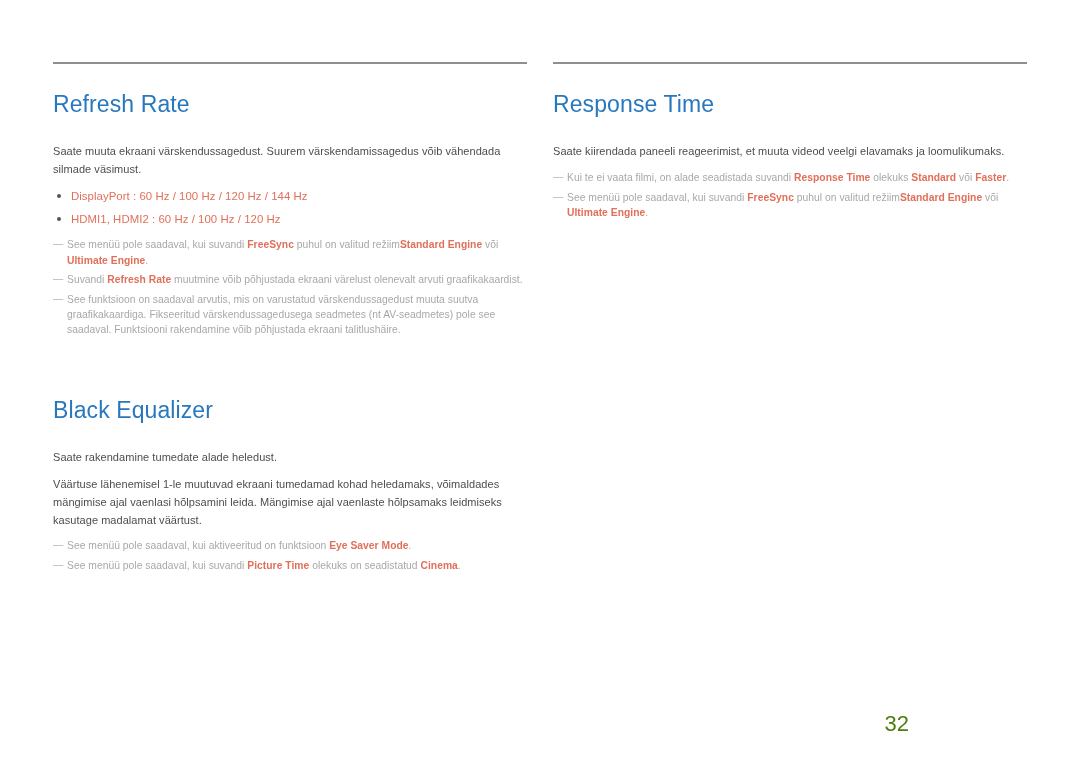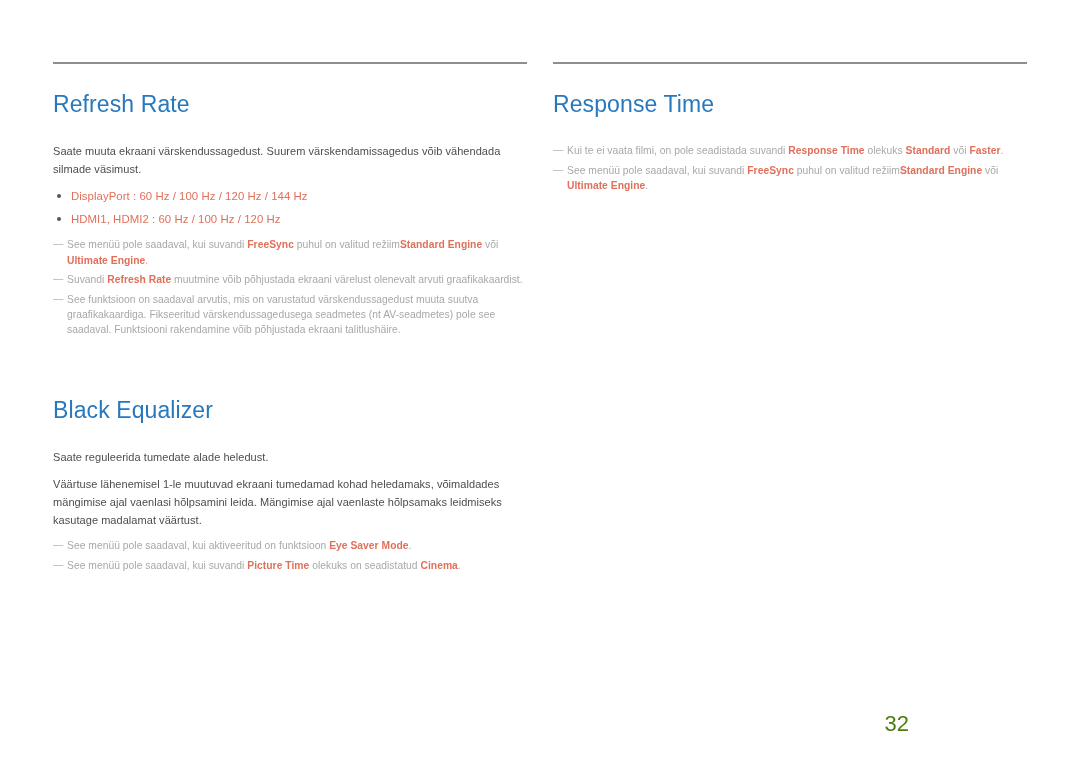--- a/index.html
+++ b/index.html
@@ -158,41 +158,42 @@
           <p class="note">
             <span class="dash">―</span><span class="rich"><span>See funktsioon on saadaval arvutis, mis on varustatud värskendussagedust muuta suutva graafikakaardiga. Fikseeritud värskendussagedusega seadmetes (nt AV-seadmetes) pole see saadaval. Funktsiooni rakendamine võib põhjustada ekraani talitlushäire.</span></span>
           </p>
         </div>
       </div>
 
       <div class="spacer-lg"></div>
 
       <div class="section-block">
         <h2 class="section-title">Black Equalizer</h2>
-        <p class="body">Saate reguleerida tumedate alade heledust.</p>
+        <p class="body">Saate rakendamine tumedate alade heledust.</p>
         <p class="body">Väärtuse lähenemisel 1-le muutuvad ekraani tumedamad kohad heledamaks, võimaldades mängimise ajal vaenlasi hõlpsamini leida. Mängimise ajal vaenlaste hõlpsamaks leidmiseks kasutage madalamat väärtust.</p>
         <div class="gap-before-notes">
           <p class="note">
             <span class="dash">―</span><span class="rich"><span>See menüü pole saadaval, kui aktiveeritud on funktsioon </span><span class="hl">Eye Saver Mode</span><span>.</span></span>
           </p>
           <p class="note">
             <span class="dash">―</span><span class="rich"><span>See menüü pole saadaval, kui suvandi </span><span class="hl">Picture Time</span><span> olekuks on seadistatud </span><span class="hl">Cinema</span><span>.</span></span>
           </p>
         </div>
       </div>
     </div>
 
     <div class="column">
       <div class="rule"></div>
 
       <div class="section-block">
         <h2 class="section-title">Response Time</h2>
+        <p class="body">Saate kiirendada paneeli reageerimist, et muuta videod veelgi elavamaks ja loomulikumaks.</p>
         <div class="gap-before-notes">
           <p class="note">
-            <span class="dash">―</span><span class="rich"><span>Kui te ei vaata filmi, on pole seadistada suvandi </span><span class="hl">Response Time</span><span> olekuks </span><span class="hl">Standard</span><span> või </span><span class="hl">Faster</span><span>.</span></span>
+            <span class="dash">―</span><span class="rich"><span>Kui te ei vaata filmi, on alade seadistada suvandi </span><span class="hl">Response Time</span><span> olekuks </span><span class="hl">Standard</span><span> või </span><span class="hl">Faster</span><span>.</span></span>
           </p>
           <p class="note">
             <span class="dash">―</span><span class="rich"><span>See menüü pole saadaval, kui suvandi </span><span class="hl">FreeSync</span><span> puhul on valitud režiim</span><span class="hl">Standard Engine</span><span> või </span><span class="hl">Ultimate Engine</span><span>.</span></span>
           </p>
         </div>
       </div>
     </div>
 
   </div>
 

